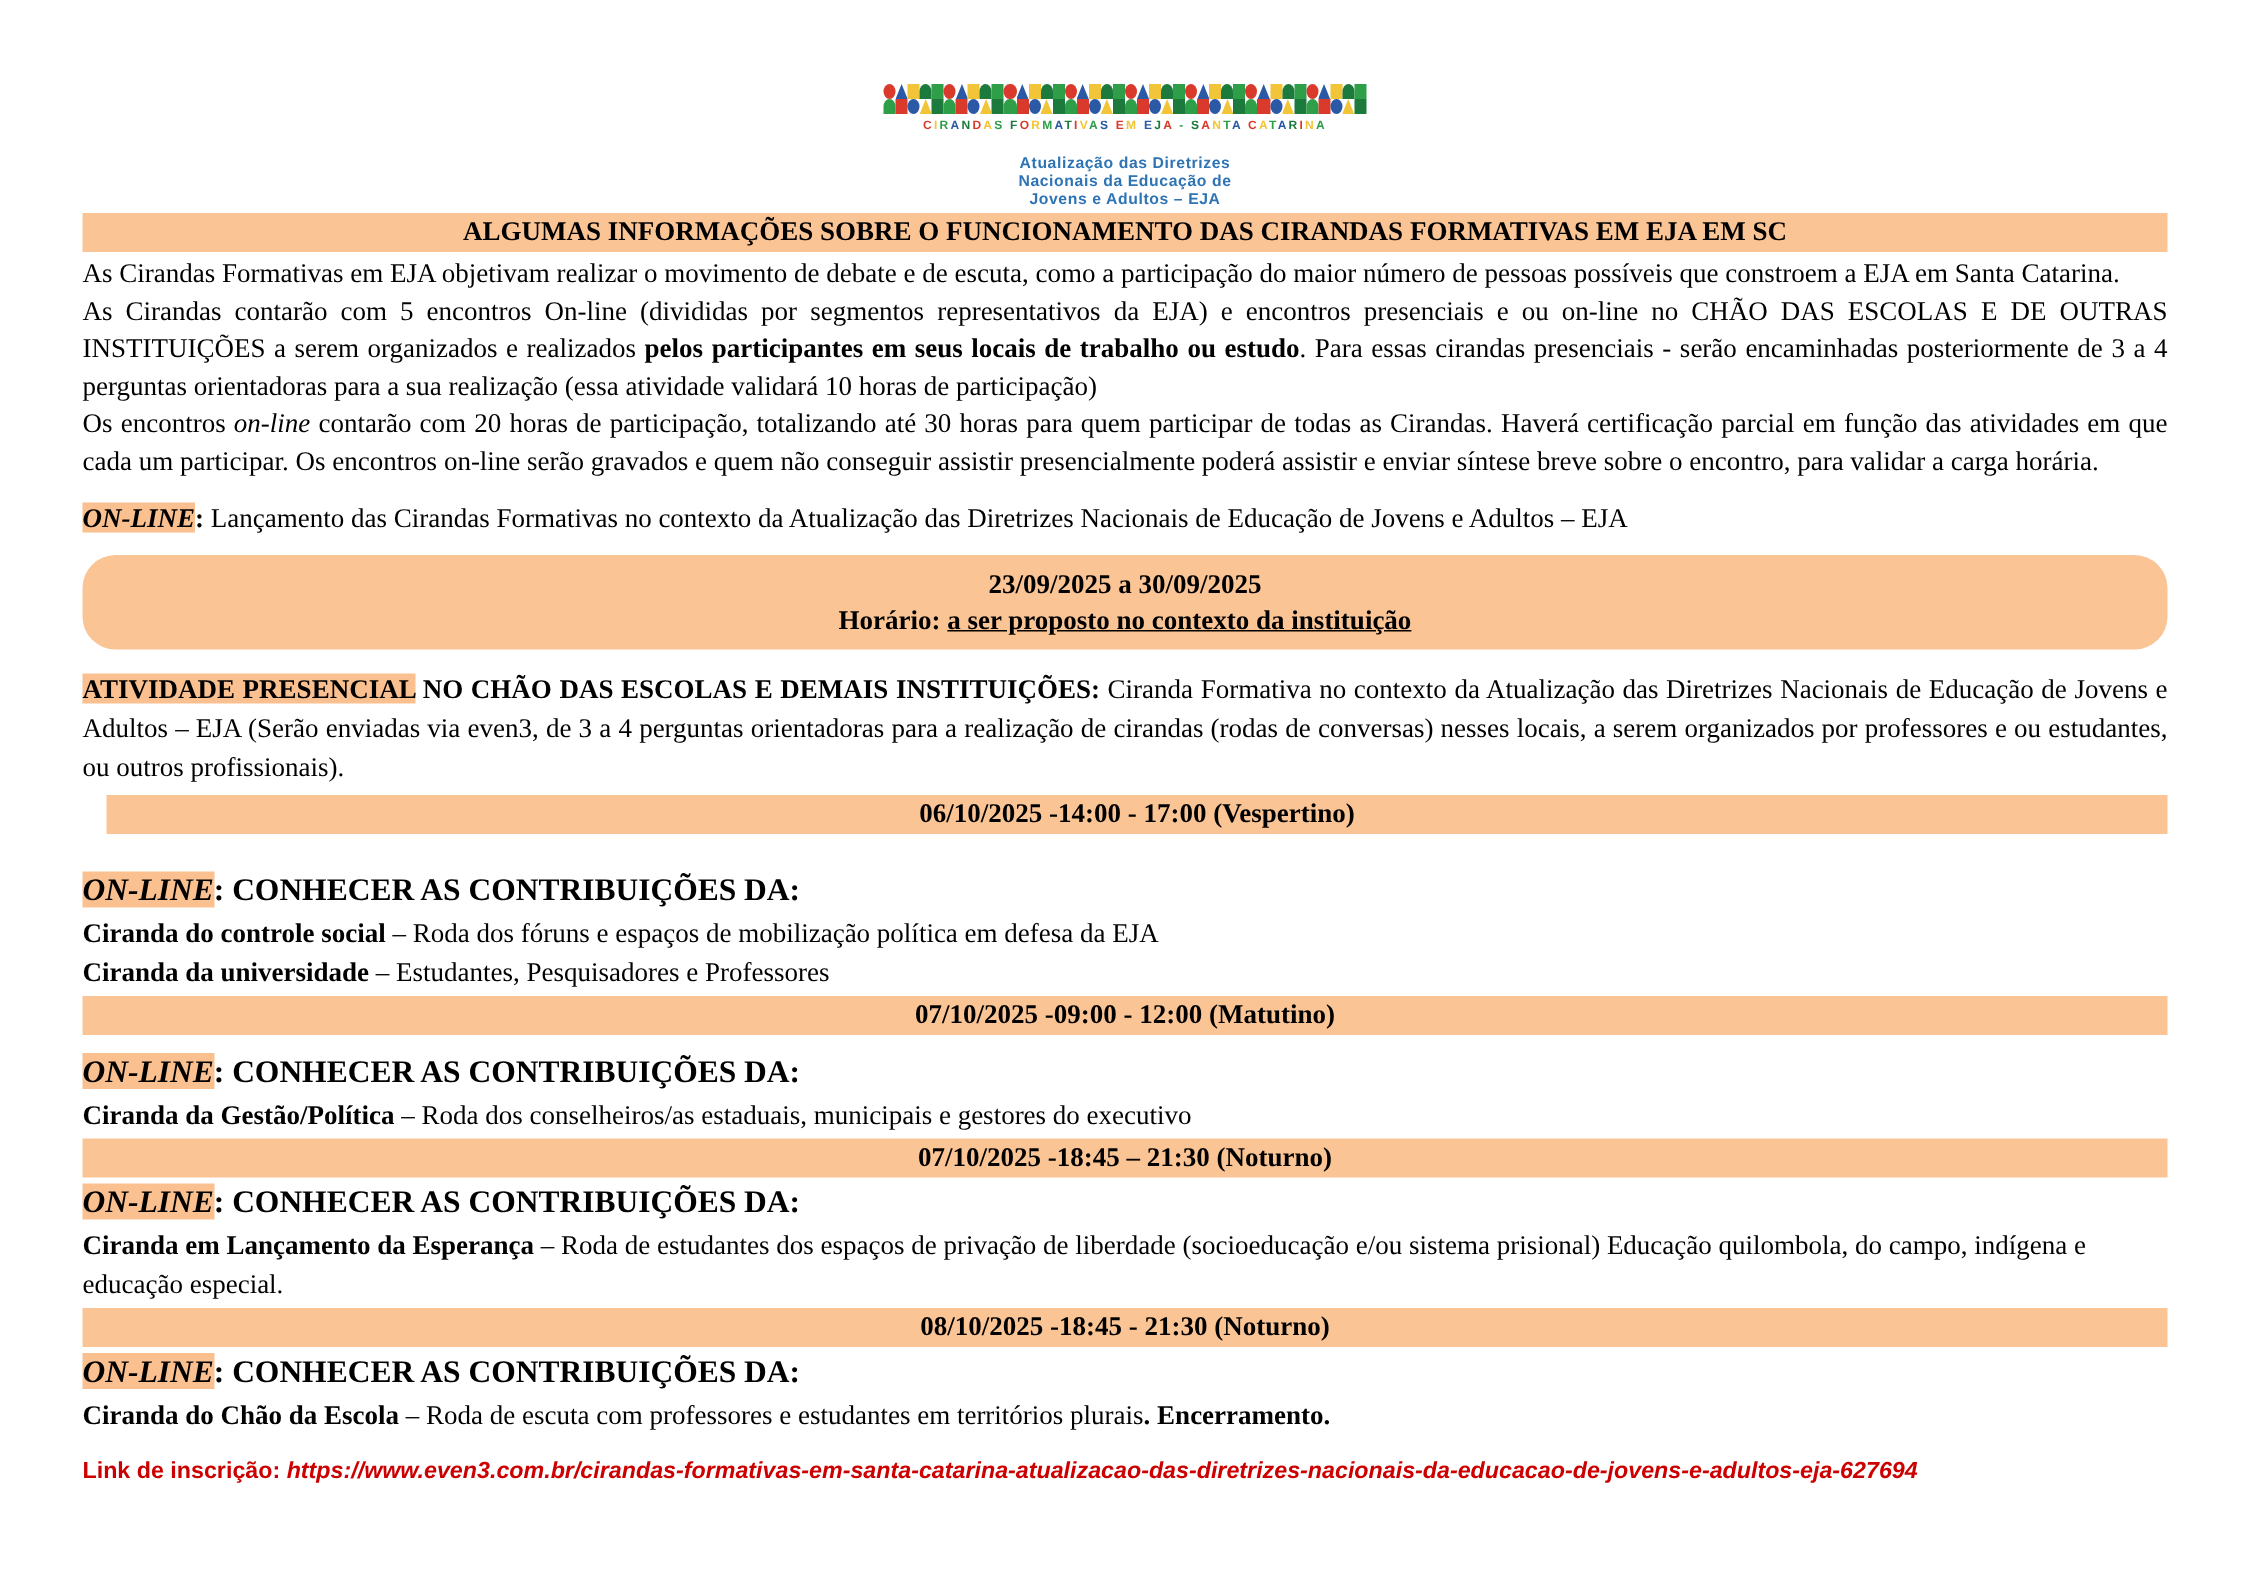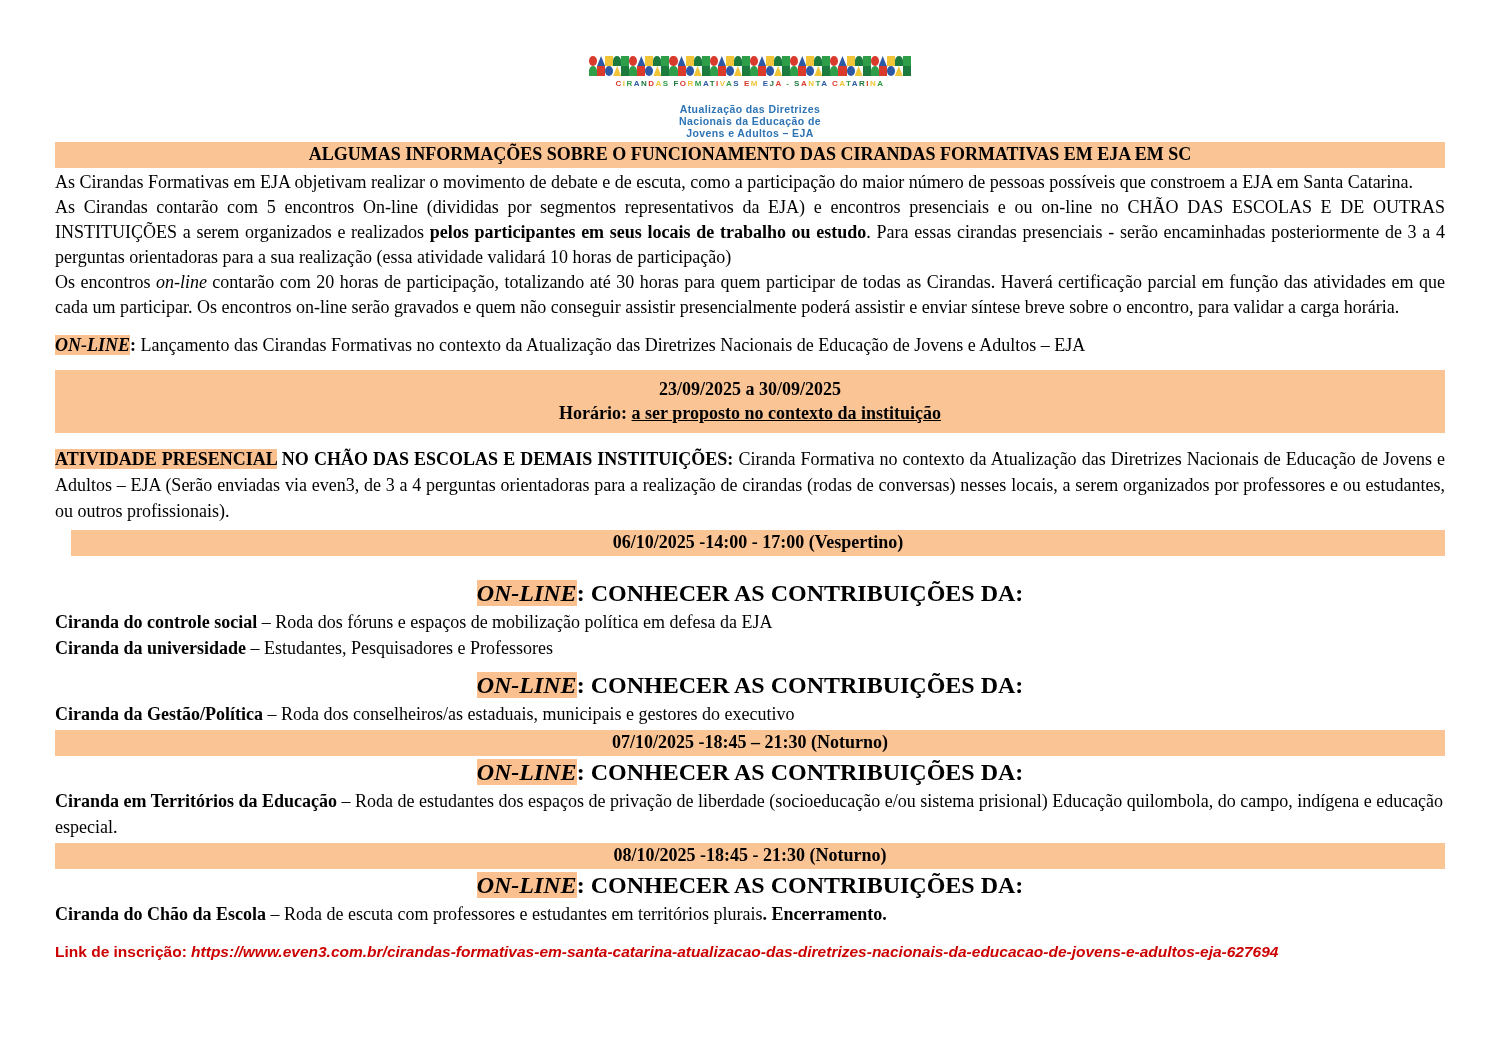--- a/index.html
+++ b/index.html
@@ -23,32 +23,32 @@
   .logo-tagline{margin-top:3px;font-family:"Liberation Sans",sans-serif;font-size:8px;font-weight:bold;letter-spacing:1.5px;line-height:10px;}
   .logo-subtitle{margin-top:14px;font-family:"Liberation Sans",sans-serif;font-size:10.5px;font-weight:bold;line-height:12px;letter-spacing:.4px;}
 
   
   .bar{
     margin-top:3px;
     background:var(--bar-bg,#FBC495);
     text-align:center;font-weight:bold;font-size:18px;
     padding:2px 0 3px 0;line-height:21px;
   }
-  .bar.double{padding:7px 0 8px 0;line-height:24px;}
+  .bar.double{padding:7px 0 8px 0;line-height:24px;border-radius:22px;}
   .u{text-decoration:underline;}
 
   
   p{margin:0;line-height:25px;text-align:justify;}
   .b{font-weight:bold;}
   .i{font-style:italic;}
   .bi{font-weight:bold;font-style:italic;}
   .hl{background:var(--hl-bg,#FAC090);}
   .mt2{margin-top:2px;}
   .sec-online{margin-top:13px;line-height:25px;text-align:left;}
-  .conhecer{font-size:24px;font-weight:bold;line-height:24px;text-align:center;}
+  .conhecer{font-size:21px;font-weight:bold;line-height:24px;text-align:left;}
   .gap-lg{margin-top:25px;}
   .gap-md{margin-top:12px;}
   .gap-sm{margin-top:4px;}
   .ciranda{line-height:26px;text-align:left;}
   .atividade{margin-top:13px;line-height:26px;}
   .retorno{margin-top:7px;line-height:25px;text-align:left;}
   .link-line{
     margin-top:15px;
     font-family:"Liberation Sans","DejaVu Sans",sans-serif;
     font-size:15.5px;font-weight:bold;line-height:20px;
@@ -167,26 +167,27 @@
     </div>
 
     <p class="atividade"><span class="b hl">ATIVIDADE PRESENCIAL</span><span class="b"> NO CHÃO DAS ESCOLAS E DEMAIS INSTITUIÇÕES: </span><span>Ciranda Formativa no contexto da Atualização das Diretrizes Nacionais de Educação de Jovens e Adultos – EJA (Serão enviadas via even3, de 3 a 4 perguntas orientadoras para a realização de cirandas (rodas de conversas) nesses locais, a serem organizados por professores e ou estudantes, ou outros profissionais).</span></p>
 
 
     <div class="bar" style="margin-top:6px;margin-left:16px;">06/10/2025 -14:00 - 17:00 (Vespertino)</div>
     <p class="conhecer gap-lg"><span class="bi hl">ON-LINE</span><span>: </span><span>CONHECER AS CONTRIBUIÇÕES DA:</span></p>
     <p class="ciranda gap-sm"><span class="b">Ciranda do controle social </span><span> – Roda dos fóruns e espaços de mobilização política em defesa da EJA</span></p>
     <p class="ciranda"><span class="b">Ciranda da universidade</span><span> – Estudantes, Pesquisadores e Professores</span></p>
 
+    <div class="bar">07/10/2025 -09:00 - 12:00 (Matutino)</div>
     <p class="conhecer gap-md"><span class="bi hl">ON-LINE</span><span>: </span><span>CONHECER AS CONTRIBUIÇÕES DA:</span></p>
     <p class="ciranda gap-sm"><span class="b">Ciranda da Gestão/Política</span><span> – Roda dos conselheiros/as estaduais, municipais e gestores do executivo</span></p>
 
     <div class="bar">07/10/2025 -18:45 – 21:30 (Noturno)</div>
     <p class="conhecer gap-sm"><span class="bi hl">ON-LINE</span><span>: </span><span>CONHECER AS CONTRIBUIÇÕES DA:</span></p>
-    <p class="ciranda gap-sm"><span class="b">Ciranda em Territórios da Educação</span><span> – Roda de estudantes dos espaços de privação de liberdade (socioeducação e/ou sistema prisional) Educação quilombola, do campo, indígena e educação especial.</span></p>
+    <p class="ciranda gap-sm"><span class="b">Ciranda em Lançamento da Esperança</span><span> – Roda de estudantes dos espaços de privação de liberdade (socioeducação e/ou sistema prisional) Educação quilombola, do campo, indígena e educação especial.</span></p>
 
     <div class="bar">08/10/2025 -18:45 - 21:30 (Noturno)</div>
     <p class="conhecer gap-sm"><span class="bi hl">ON-LINE</span><span>: </span><span>CONHECER AS CONTRIBUIÇÕES DA:</span></p>
     <p class="ciranda gap-sm"><span class="b">Ciranda do Chão da Escola</span><span> – Roda de escuta com professores e estudantes em territórios plurais</span><span class="b">. Encerramento.</span></p>
 
     <p class="link-line"><span>Link de inscrição: </span><a href="#">https://www.even3.com.br/cirandas-formativas-em-santa-catarina-atualizacao-das-diretrizes-nacionais-da-educacao-de-jovens-e-adultos-eja-627694</a></p>
 
   </div>
 </div>
 

